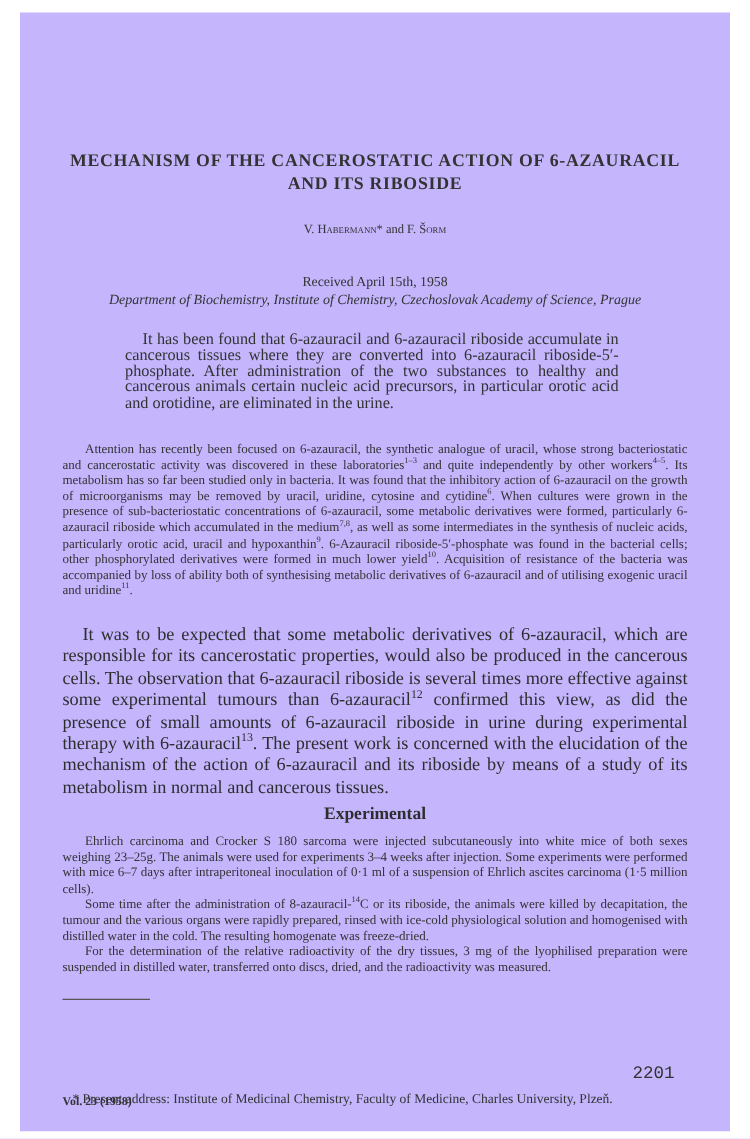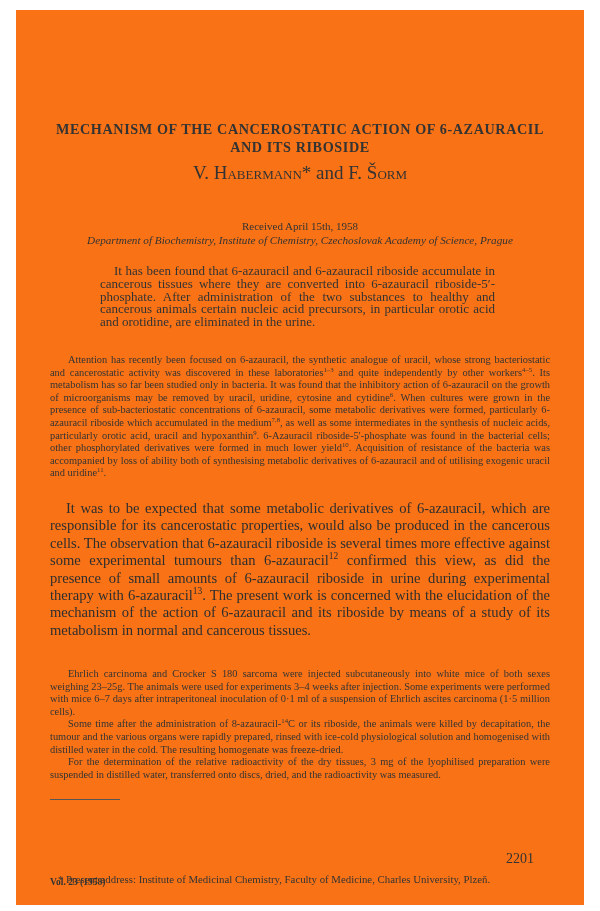--- a/index.html
+++ b/index.html
@@ -2,31 +2,31 @@
 <html><head>
 <meta charset="utf-8">
 <style>
   html, body { margin: 0; padding: 0; }
   body {
     width: 600px; height: 911px; background: #ffffff; position: relative; overflow: hidden;
     font-family: "DejaVu Serif", "Liberation Serif", serif; color: #2a2a2a;
   }
   .sheet {
     position: absolute; left: 16px; top: 10px; width: 568px; height: 895px;
-    background: #f97316;
+    background: #c4b5fd;
   }
   .abs { position: absolute; }
   .title {
     left: 0; width: 568px; top: 110px; text-align: center;
     font-family: "Liberation Serif", serif; font-weight: bold; font-size: 14.2px;
     line-height: 18px; letter-spacing: 0.6px; color: #333;
   }
   .authors {
-    left: 0; width: 568px; top: 152px; text-align: center;
-    font-family: "Liberation Serif", serif; font-size: 19px; color: #333;
+    left: 0; width: 568px; top: 168px; text-align: center;
+    font-family: "Liberation Serif", serif; font-size: 10px; color: #333;
   }
   .sc { font-variant: small-caps; }
   .affil {
     left: 0; width: 568px; top: 187px; text-align: center;
     font-family: "Liberation Serif", serif; font-style: italic; font-size: 11.2px; color: #333; margin-top: 37px;
   }
   .received {
     left: 0; width: 568px; top: 210px; text-align: center;
     font-family: "Liberation Serif", serif; font-size: 11px; color: #333;
   }
@@ -56,21 +56,21 @@
   .footnote {
     left: 34px; width: 500px; top: 826px;
     font-family: "Liberation Serif", serif; font-size: 10.8px; line-height: 13.4px;
     text-indent: 8px; color: #333; margin-top: 37px;
   }
   .vol {
     left: 34px; top: 847px; font-family: "Liberation Serif", serif; font-weight: bold;
     font-size: 9.5px; color: #333; margin-top: 20px;
   }
   .pagenum {
-    left: 490px; top: 841px; font-family: Liberation Serif, serif; font-size: 14px; color: #333;
+    left: 490px; top: 841px; font-family: Liberation Mono, monospace; font-size: 14px; color: #333;
   }
   sup { font-size: 65%; line-height: 0; }
 </style>
 </head>
 <body>
 
 <div class="sheet">
 
   <div class="abs title">
     <div>MECHANISM OF THE CANCEROSTATIC ACTION OF 6-AZAURACIL</div>
@@ -86,20 +86,21 @@
   <div class="abs received">Received April 15th, 1958</div>
 
   <div class="abs abstract">It has been found that 6-azauracil and 6-azauracil riboside accumulate in cancerous tissues where they are converted into 6-azauracil riboside-5′-phosphate. After administration of the two substances to healthy and cancerous animals certain nucleic acid precursors, in particular orotic acid and orotidine, are eliminated in the urine.</div>
 
   <div class="abs small intro">
     <p><span>Attention has recently been focused on 6-azauracil, the synthetic analogue of uracil, whose strong bacteriostatic and cancerostatic activity was discovered in these laboratories</span><sup>1–3</sup><span> and quite independently by other workers</span><sup>4–5</sup><span>. Its metabolism has so far been studied only in bacteria. It was found that the inhibitory action of 6-azauracil on the growth of microorganisms may be removed by uracil, uridine, cytosine and cytidine</span><sup>6</sup><span>. When cultures were grown in the presence of sub-bacteriostatic concentrations of 6-azauracil, some metabolic derivatives were formed, particularly 6-azauracil riboside which accumulated in the medium</span><sup>7,8</sup><span>, as well as some intermediates in the synthesis of nucleic acids, particularly orotic acid, uracil and hypoxanthin</span><sup>9</sup><span>. 6-Azauracil riboside-5′-phosphate was found in the bacterial cells; other phosphorylated derivatives were formed in much lower yield</span><sup>10</sup><span>. Acquisition of resistance of the bacteria was accompanied by loss of ability both of synthesising metabolic derivatives of 6-azauracil and of utilising exogenic uracil and uridine</span><sup>11</sup><span>.</span></p>
   </div>
 
   <div class="abs large"><span>It was to be expected that some metabolic derivatives of 6-azauracil, which are responsible for its cancerostatic properties, would also be produced in the cancerous cells. The observation that 6-azauracil riboside is several times more effective against some experimental tumours than 6-azauracil</span><sup>12</sup><span> confirmed this view, as did the presence of small amounts of 6-azauracil riboside in urine during experimental therapy with 6-azauracil</span><sup>13</sup><span>. The present work is concerned with the elucidation of the mechanism of the action of 6-azauracil and its riboside by means of a study of its metabolism in normal and cancerous tissues.</span></div>
 
+  <div class="abs section">Experimental</div>
 
   <div class="abs small exp">
     <p>Ehrlich carcinoma and Crocker S 180 sarcoma were injected subcutaneously into white mice of both sexes weighing 23–25g. The animals were used for experiments 3–4 weeks after injection. Some experiments were performed with mice 6–7 days after intraperitoneal inoculation of 0·1 ml of a suspension of Ehrlich ascites carcinoma (1·5 million cells).</p>
     <p><span>Some time after the administration of 8-azauracil-</span><sup>14</sup><span>C or its riboside, the animals were killed by decapitation, the tumour and the various organs were rapidly prepared, rinsed with ice-cold physiological solution and homogenised with distilled water in the cold. The resulting homogenate was freeze-dried.</span></p>
     <p>For the determination of the relative radioactivity of the dry tissues, 3 mg of the lyophilised preparation were suspended in distilled water, transferred onto discs, dried, and the radioactivity was measured.</p>
   </div>
 
   <div class="abs rule"></div>
 
   <div class="abs footnote">* Present address: Institute of Medicinal Chemistry, Faculty of Medicine, Charles University, Plzeň.</div>

